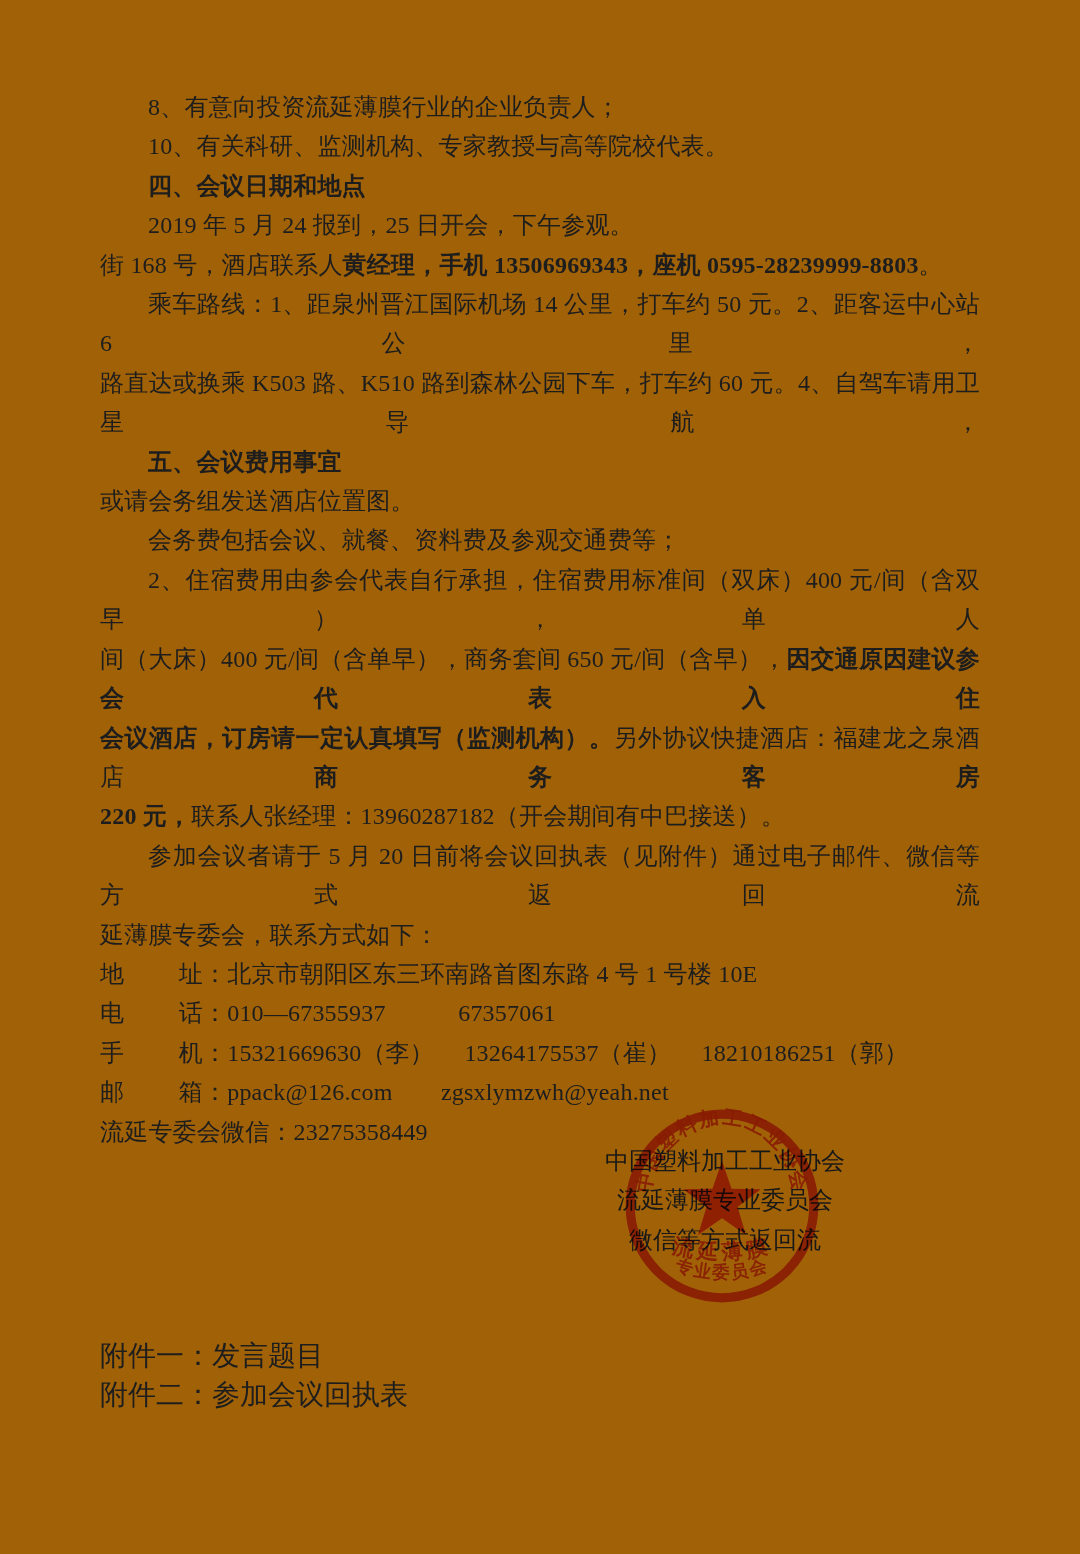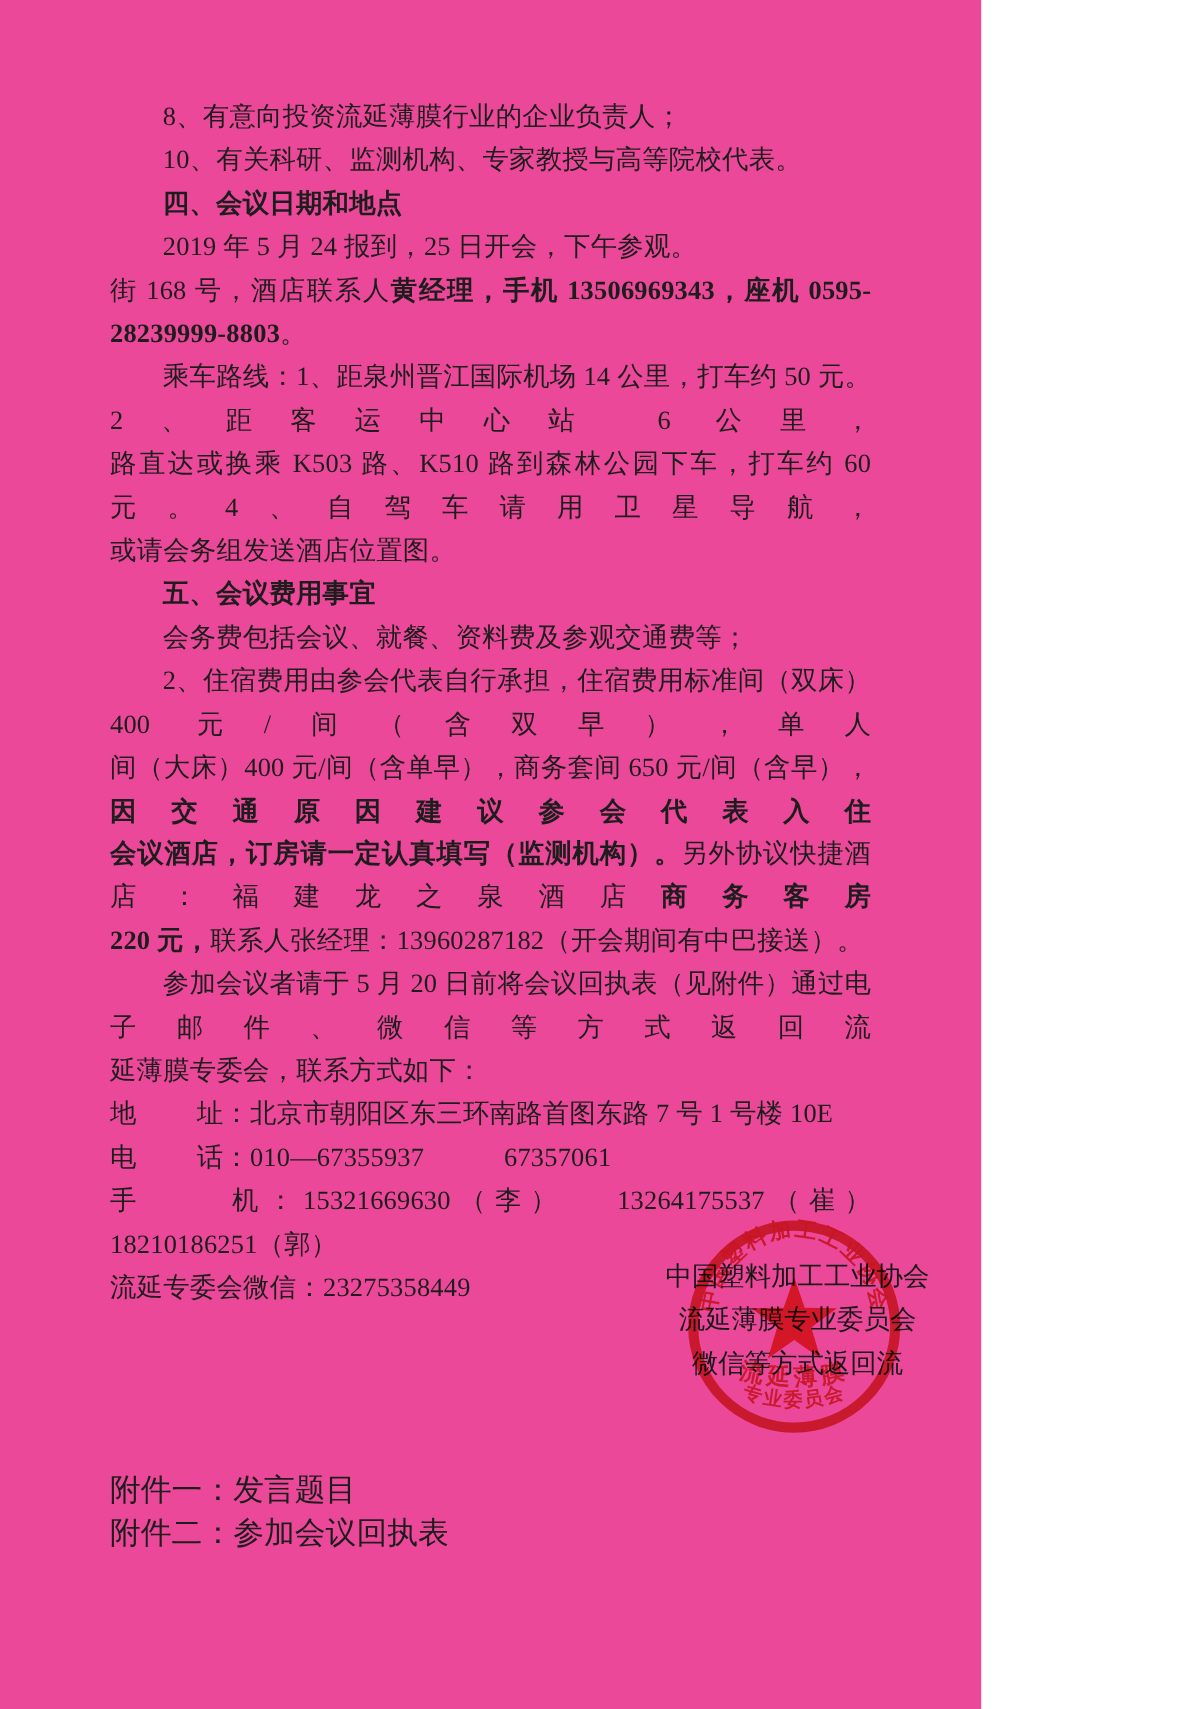--- a/index.html
+++ b/index.html
@@ -1,19 +1,19 @@
 <!DOCTYPE html>
 <html><head>
 <meta charset="utf-8">
 <style>
   html,body{margin:0;padding:0;background:#ffffff;}
   .page{
     position:relative;
-    width:892px;height:1554px;
-    background:#ec4899;
+    width:1080px;height:1554px;
+    background:#a16207;
     overflow:hidden;
     font-family:"Liberation Serif","DejaVu Serif",serif;
     color:#1d1d1d;
   }
   .doc{
     position:absolute;
     left:100px;right:100px;top:88px;
   }
   .line{
     font-size:24px;
@@ -55,32 +55,33 @@
 
   <div class="doc">
     <div>
         <div class="line indent"><span>8、有意向投资流延薄膜行业的企业负责人；</span></div>
         <div class="line indent"><span>10、有关科研、监测机构、专家教授与高等院校代表。</span></div>
         <div class="line indent"><span class="b">四、会议日期和地点</span></div>
         <div class="line indent"><span>2019 年 5 月 24 报到，25 日开会，下午参观。</span></div>
         <div class="line"><span>街 168 号，酒店联系人</span><span class="b">黄经理，手机 13506969343，座机 0595-28239999-8803</span><span>。</span></div>
         <div class="line indent fill"><span>乘车路线：1、距泉州晋江国际机场 14 公里，打车约 50 元。2、距客运中心站 6 公里，</span></div>
         <div class="line fill"><span>路直达或换乘 K503 路、K510 路到森林公园下车，打车约 60 元。4、自驾车请用卫星导航，</span></div>
+        <div class="line indent"><span class="b">五、会议费用事宜</span></div>
         <div class="line"><span>或请会务组发送酒店位置图。</span></div>
-        <div class="line indent"><span class="b">五、会议费用事宜</span></div>
         <div class="line indent"><span>会务费包括会议、就餐、资料费及参观交通费等；</span></div>
         <div class="line indent fill"><span>2、住宿费用由参会代表自行承担，住宿费用标准间（双床）400 元/间（含双早），单人</span></div>
         <div class="line fill"><span>间（大床）400 元/间（含单早），商务套间 650 元/间（含早），</span><span class="b">因交通原因建议参会代表入住</span></div>
         <div class="line fill"><span class="b">会议酒店，订房请一定认真填写（监测机构）。</span><span>另外协议快捷酒店：福建龙之泉酒店</span><span class="b">商务客房</span></div>
         <div class="line"><span class="b">220 元，</span><span>联系人张经理：13960287182（开会期间有中巴接送）。</span></div>
         <div class="line indent fill"><span>参加会议者请于 5 月 20 日前将会议回执表（见附件）通过电子邮件、微信等方式返回流</span></div>
         <div class="line"><span>延薄膜专委会，联系方式如下：</span></div>
-        <div class="line"><span>地　　 址：北京市朝阳区东三环南路首图东路 7 号 1 号楼 10E</span></div>
+        <div class="line"><span>地　　 址：北京市朝阳区东三环南路首图东路 4 号 1 号楼 10E</span></div>
         <div class="line"><span>电　　 话：010—67355937　　　67357061</span></div>
         <div class="line"><span>手　　 机：15321669630（李）　 13264175537（崔）　 18210186251（郭）</span></div>
+        <div class="line"><span>邮　　 箱：ppack@126.com　　zgsxlymzwh@yeah.net</span></div>
         <div class="line"><span>流延专委会微信：23275358449</span></div>
       </div>
   </div>
 
   <div class="signature">
     <div>中国塑料加工工业协会</div>
     <div>流延薄膜专业委员会</div>
     <div>微信等方式返回流</div>
   </div>
 

